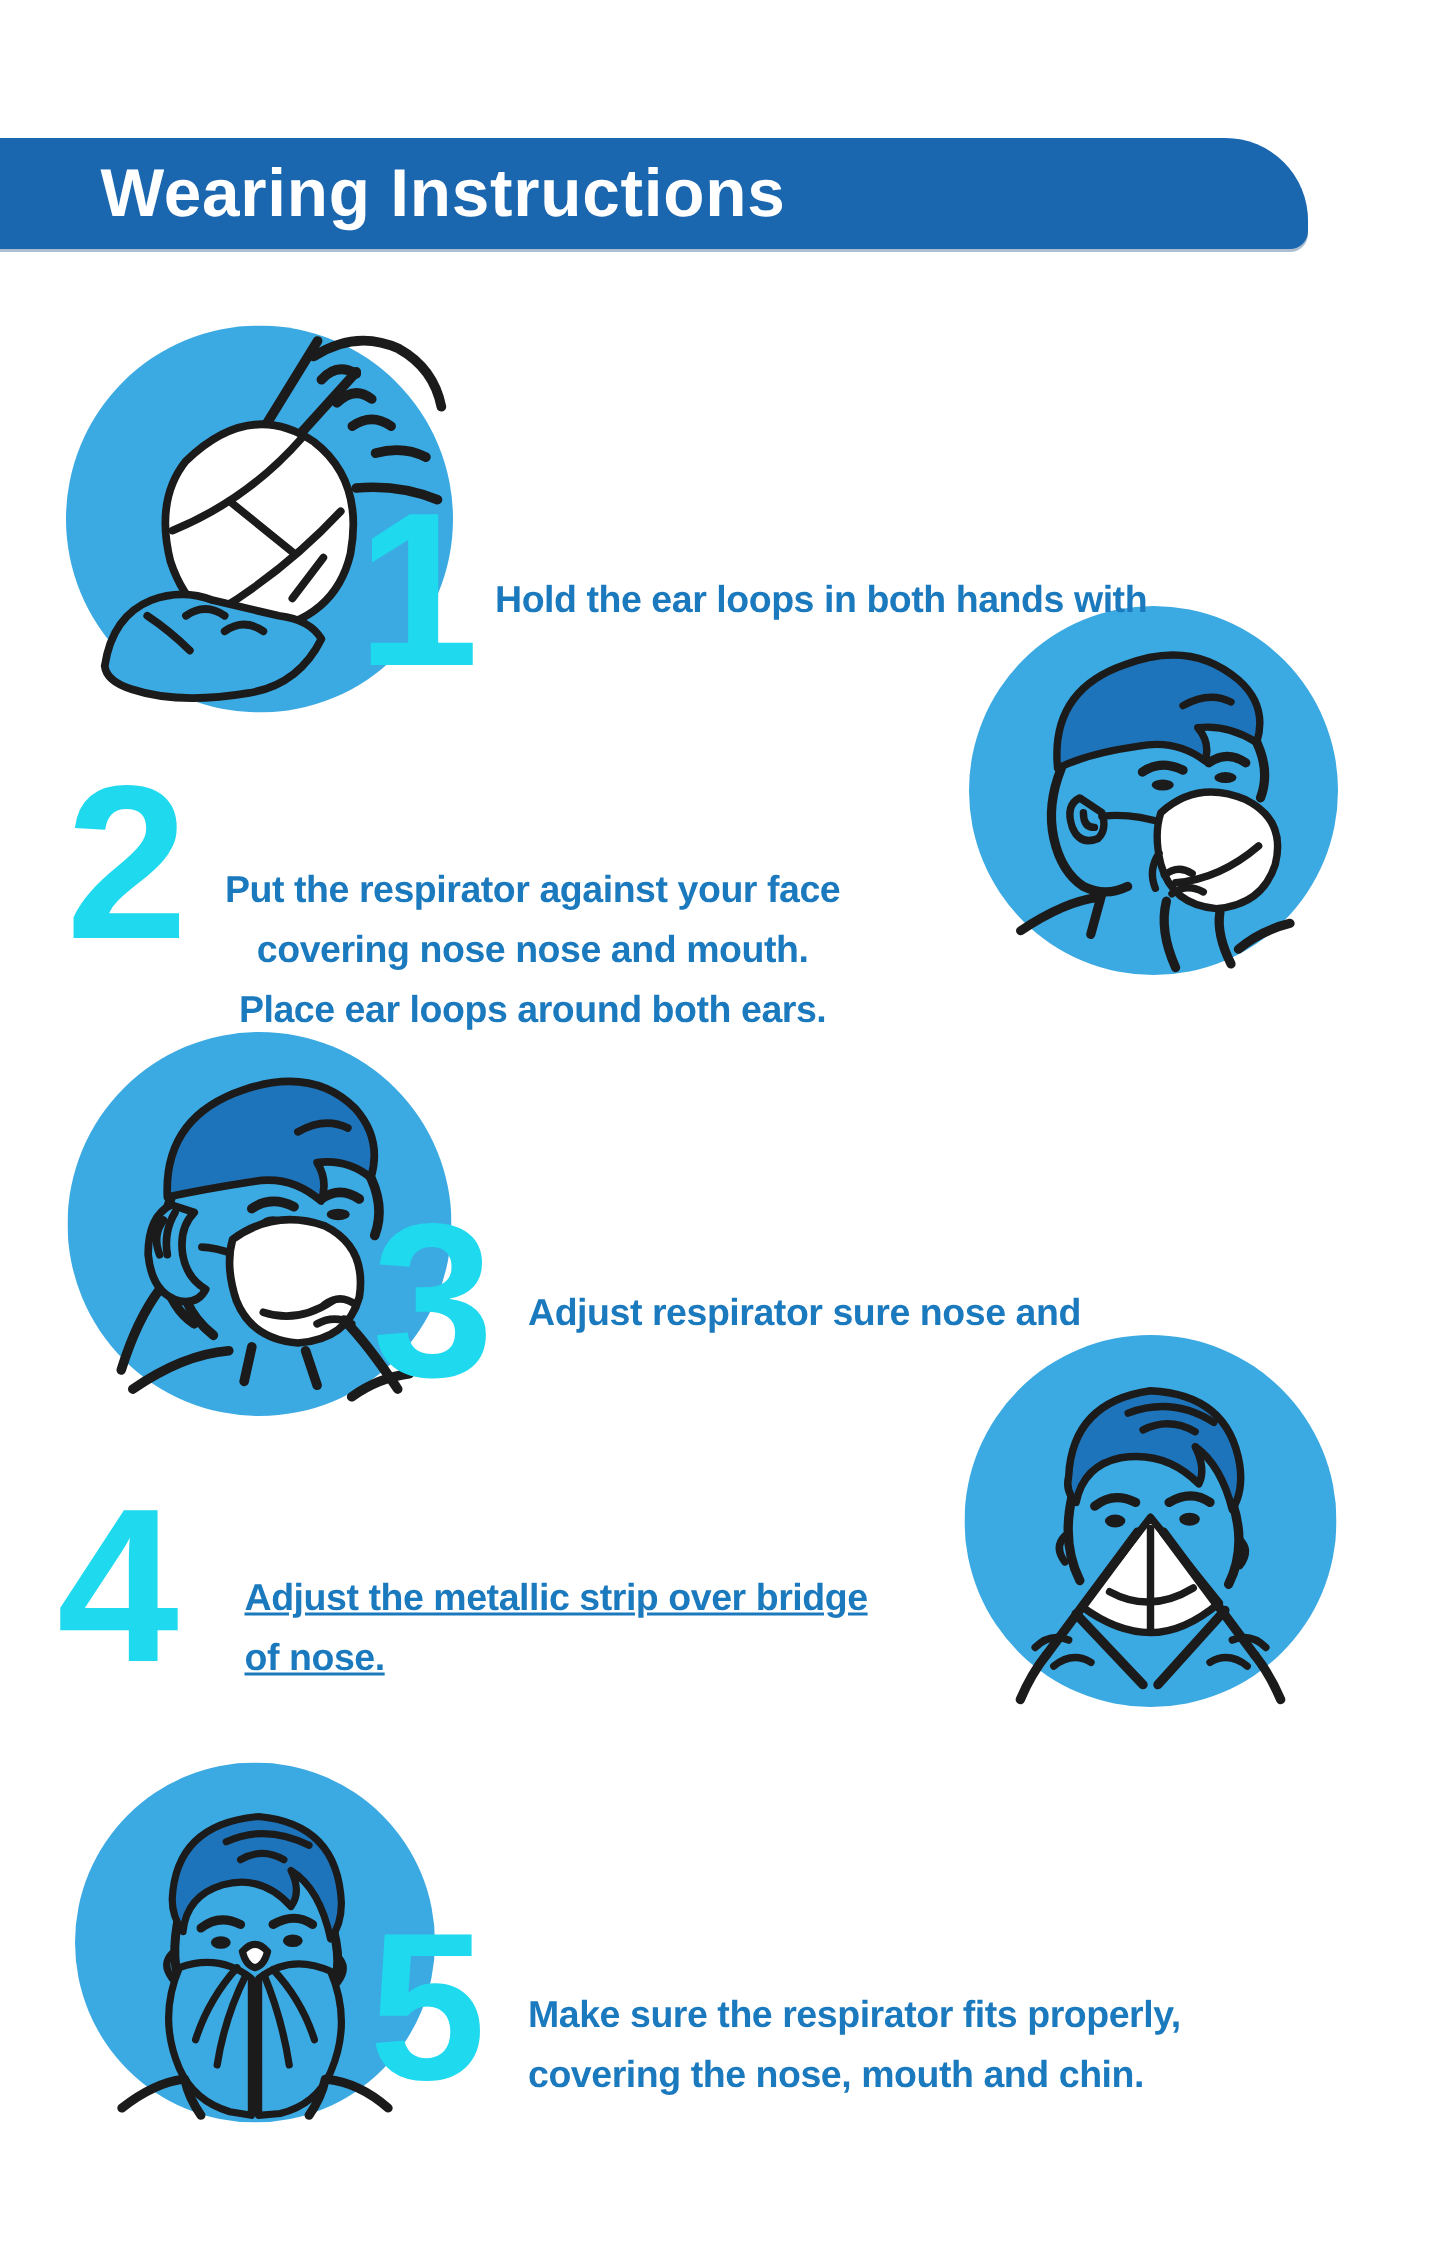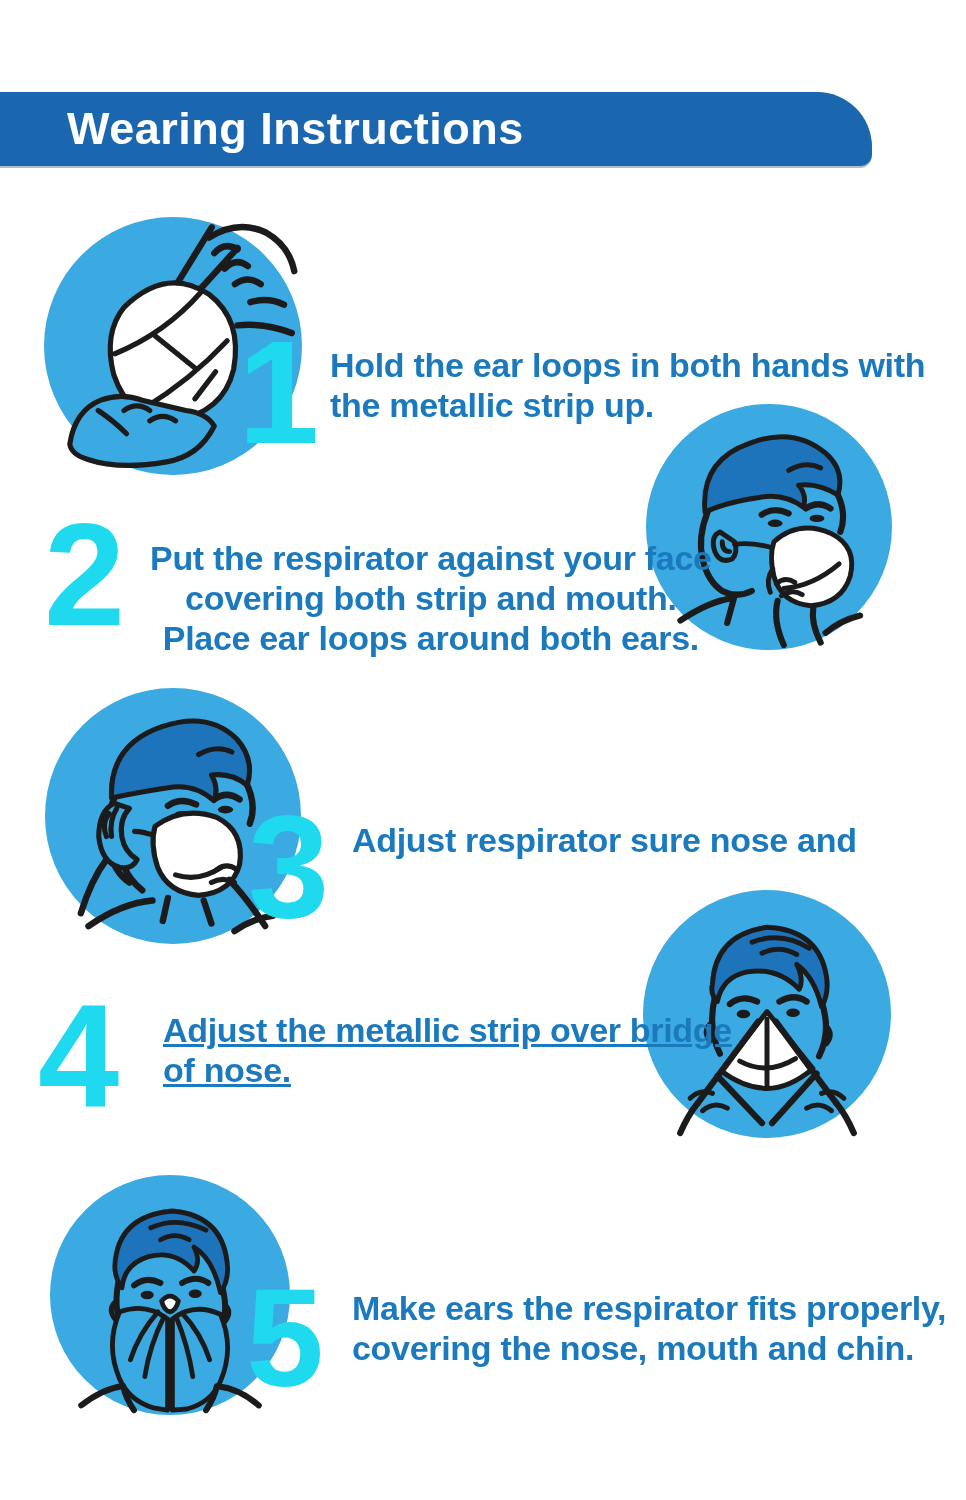--- a/index.html
+++ b/index.html
@@ -29,22 +29,23 @@
   }
   
   .ill{position:absolute;z-index:1;}
   .ill svg{display:block;width:100%;height:100%;}
   .step-num{
     position:absolute;z-index:2;color:var(--accent-cyan);
     font-weight:bold;font-size:146px;line-height:1;white-space:nowrap;
   }
   .step-text{
     position:absolute;z-index:2;color:var(--text-blue);
-    font-weight:bold;font-size:34px;line-height:40px;letter-spacing:-0.3px;
+    font-weight:bold;font-size:25px;line-height:40px;letter-spacing:-0.3px;
     white-space:nowrap;
+    margin-top:35px;
   }
   
   .ln{fill:none;stroke:var(--outline);stroke-width:4;stroke-linecap:round;stroke-linejoin:round;}
   .ln-thick{fill:none;stroke:var(--outline);stroke-width:5;stroke-linecap:round;stroke-linejoin:round;}
   .bgc{fill:var(--circle-blue);}
   .hair{fill:var(--hair-blue);stroke:var(--outline);stroke-width:4;stroke-linejoin:round;}
   .maskw{fill:#ffffff;stroke:var(--outline);stroke-width:4;stroke-linejoin:round;}
   .skin{fill:var(--circle-blue);stroke:var(--outline);stroke-width:4;stroke-linejoin:round;}
   .eye{fill:var(--outline);}
   
@@ -98,27 +99,26 @@
 
       <path class="skin" d="M 20 176 Q 24 150 44 142 Q 60 136 76 142 L 110 150 Q 126 152 132 162 Q 120 186 94 190 Q 58 196 34 188 Q 21 184 20 176 Z"></path>
       <path class="ln" d="M 62 150 Q 72 143 82 150"></path>
       <path class="ln" d="M 82 158 Q 92 151 102 158"></path>
       <path class="ln" d="M 42 150 Q 54 158 64 168"></path>
     </svg>
   </div>
   <div class="step-num" id="num1">1</div>
   <div class="step-text" id="txt1">
     <div>Hold the ear loops in both hands with</div>
-    <div>the metallic strip up.</div>
   </div>
 
   <div class="step-num" id="num2">2</div>
   <div class="step-text" id="txt2">
     <div>Put the respirator against your face</div>
-    <div>covering both strip and mouth.</div>
+    <div>covering nose nose and mouth.</div>
     <div>Place ear loops around both ears.</div>
   </div>
   <div class="ill" id="ill2">
     <svg viewBox="0 0 200 200">
       <circle class="bgc" cx="100" cy="100" r="100"></circle>
 
       <path class="ln-thick" d="M 28 176 Q 52 160 70 158"></path>
       <path class="ln-thick" d="M 146 186 Q 158 176 174 172"></path>
       <path class="ln-thick" d="M 72 156 L 66 178"></path>
 
@@ -260,17 +260,17 @@
       <path class="ln" d="M 100 122 L 99 174"></path>
       <path class="ln" d="M 105 118 Q 115 142 119 168"></path>
       <path class="ln" d="M 90 114 Q 74 132 67 154"></path>
       <path class="ln" d="M 110 115 Q 126 132 133 154"></path>
       <path class="ln-thick" d="M 70 196 Q 63 186 61 176"></path>
       <path class="ln-thick" d="M 130 196 Q 137 186 139 176"></path>
     </svg>
   </div>
   <div class="step-num" id="num5">5</div>
   <div class="step-text" id="txt5">
-    <div>Make ears the respirator fits properly,</div>
+    <div>Make sure the respirator fits properly,</div>
     <div>covering the nose, mouth and chin.</div>
   </div>
 
 </div>
 
 </body></html>

